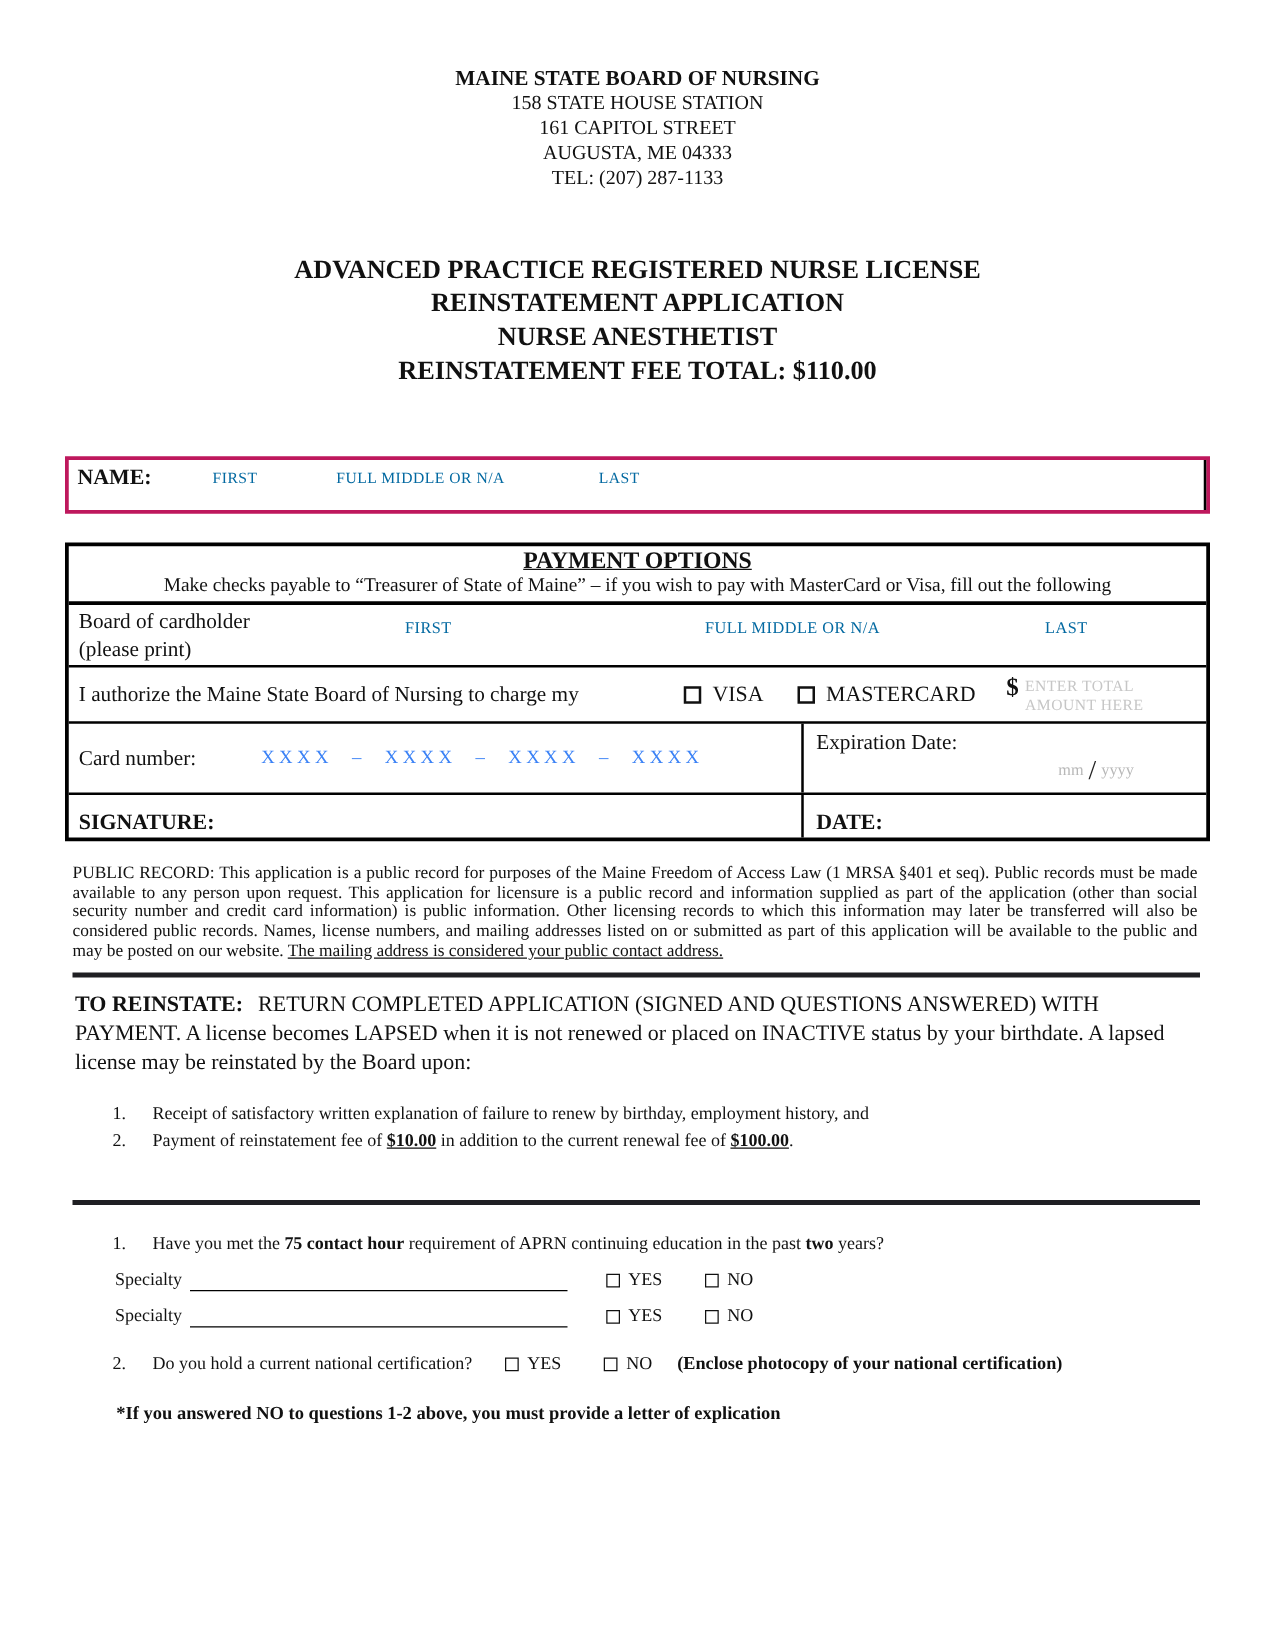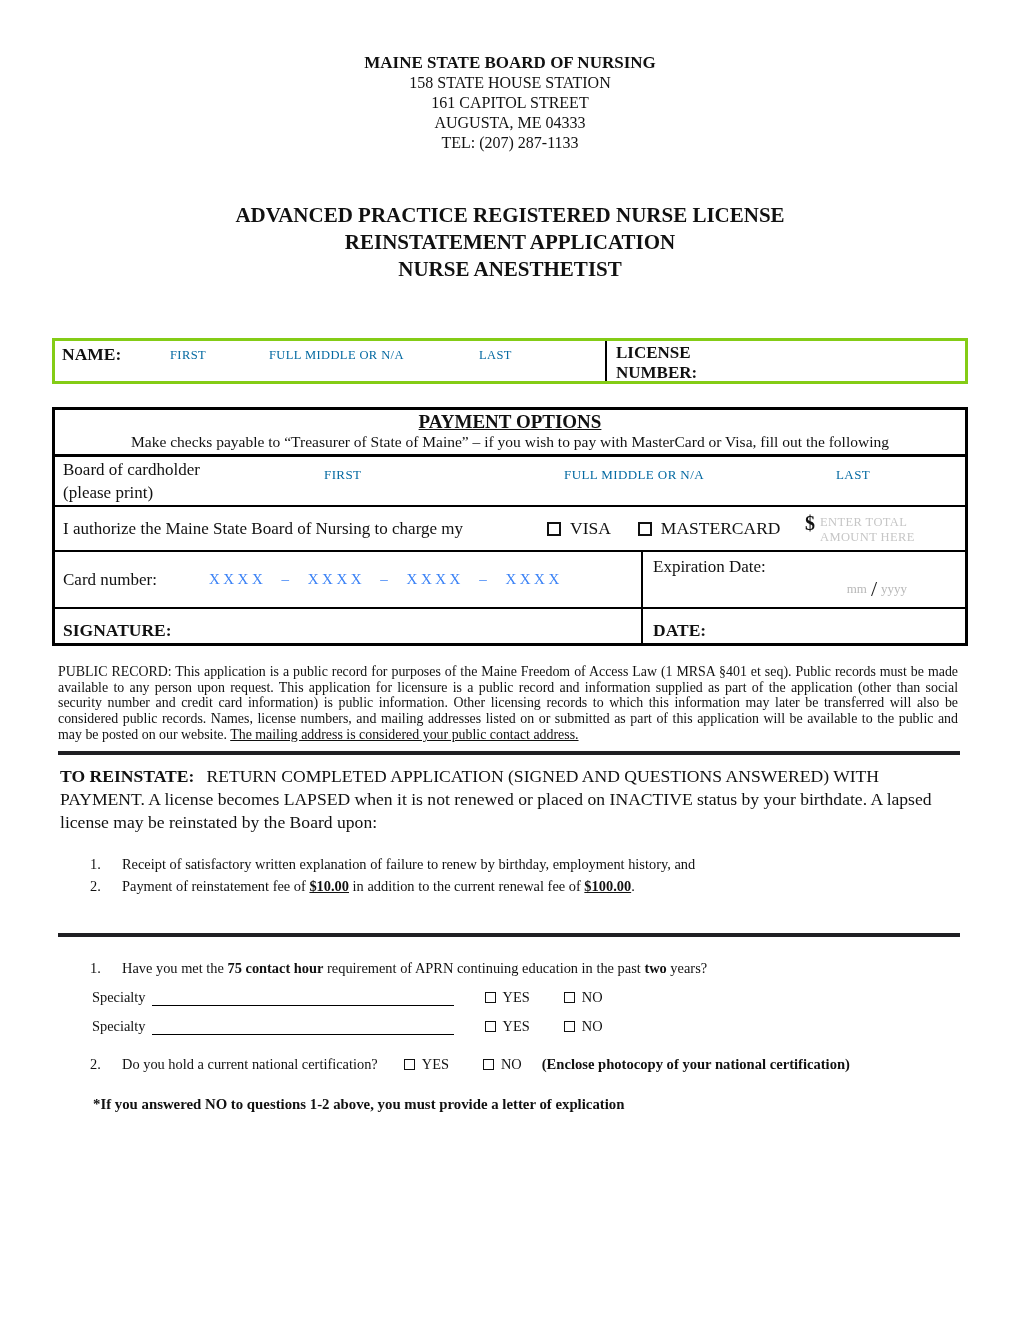--- a/index.html
+++ b/index.html
@@ -11,21 +11,21 @@
     color:#111;
     font-family:"Liberation Serif","DejaVu Serif",serif;
     overflow:hidden;
   }
   
   .letterhead { padding-top:53px; text-align:center; font-size:16px; line-height:20px; }
   .letterhead .org { font-weight:bold; font-size:17px; }
   
   .form-title { margin-top:49px; text-align:center; font-weight:bold; font-size:21px; line-height:27px; }
   
-  .name-table { margin:55px 52px 0 52px; height:46px; border:3px solid #84cc16; display:flex; }
+  .name-table { margin:55px 52px 0 52px; height:46px; border:3px solid #be185d; display:flex; }
   .nt-left { flex:1; position:relative; border-right:2.5px solid #000; padding:3px 0 0 7px; }
   .nt-label { font-weight:bold; font-size:17.5px; }
   .hint { position:absolute; top:7px; color:#0369a1; font-size:12.5px; letter-spacing:.4px;margin-left:16px; }
   .nt-left .h-first { left:99px; }
   .nt-left .h-middle { left:198px; }
   .nt-left .h-last { left:408px; }
   .nt-right { width:358px; padding:2px 0 0 9px; font-weight:bold; font-size:17px; line-height:20px; }
   
   .payment-table { margin:23px 52px 0 52px; border:3px solid #000; }
   .pay-header { border-bottom:3px solid #000; text-align:center; padding:1px 4px 3px 4px; }
@@ -95,33 +95,30 @@
     <div>158 STATE HOUSE STATION</div>
     <div>161 CAPITOL STREET</div>
     <div>AUGUSTA, ME 04333</div>
     <div>TEL: (207) 287-1133</div>
   </div>
 
   <div class="form-title">
     <div>ADVANCED PRACTICE REGISTERED NURSE LICENSE</div>
     <div>REINSTATEMENT APPLICATION</div>
     <div>NURSE ANESTHETIST</div>
+    <div>REINSTATEMENT FEE TOTAL:  $110.00</div>
   </div>
 
   <div class="name-table">
     <div class="nt-left">
       <span class="nt-label">NAME:</span>
       <span class="hint h-first">FIRST</span>
       <span class="hint h-middle">FULL MIDDLE OR N/A</span>
       <span class="hint h-last">LAST</span>
     </div>
-    <div class="nt-right">
-      <div>LICENSE</div>
-      <div>NUMBER:</div>
-    </div>
   </div>
 
   <div class="payment-table">
     <div class="pay-header">
       <div class="pay-title">PAYMENT OPTIONS</div>
       <div class="pay-sub">Make checks payable to “Treasurer of State of Maine” – if you wish to pay with MasterCard or Visa, fill out the following</div>
     </div>
 
     <div class="pay-cardholder">
       <div>Board of cardholder</div>

